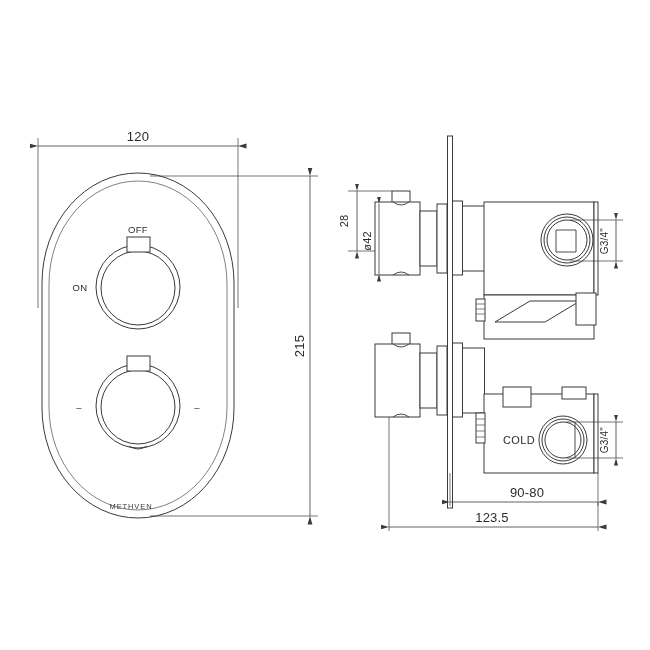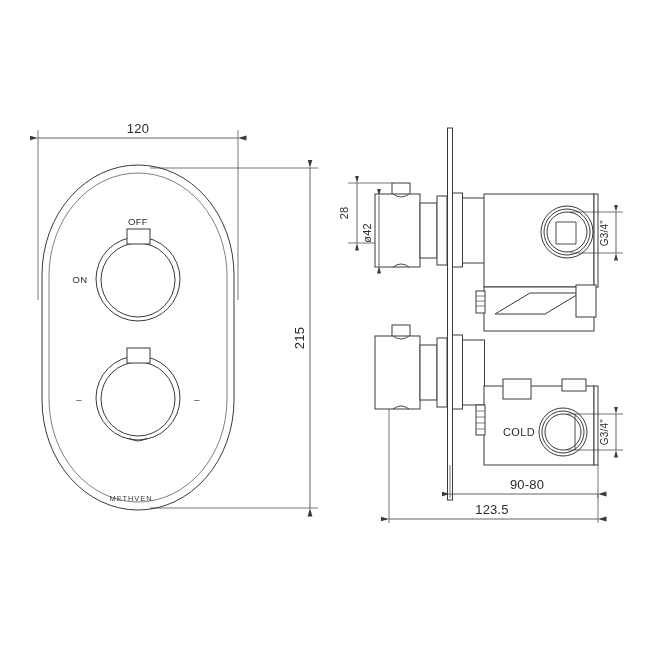--- a/index.html
+++ b/index.html
@@ -11,21 +11,21 @@
   body {
     width: 650px;
     height: 650px;
     font-family: "Liberation Sans", sans-serif;
     overflow: hidden;
     position: relative;
   }
   #drawing-root {
     position: absolute;
     left: 0;
-    top: 0;
+    top: 8px;
     width: 650px;
     height: 546px;
   }
   svg {
     display: block;
   }
   .ln {
     stroke: #3a3a3a;
     stroke-width: 0.9;
     fill: none;

